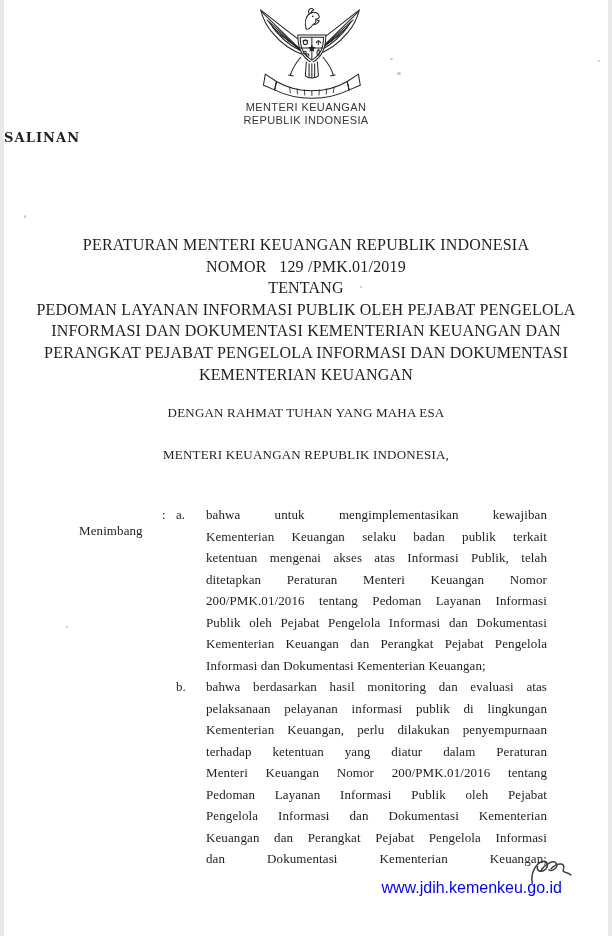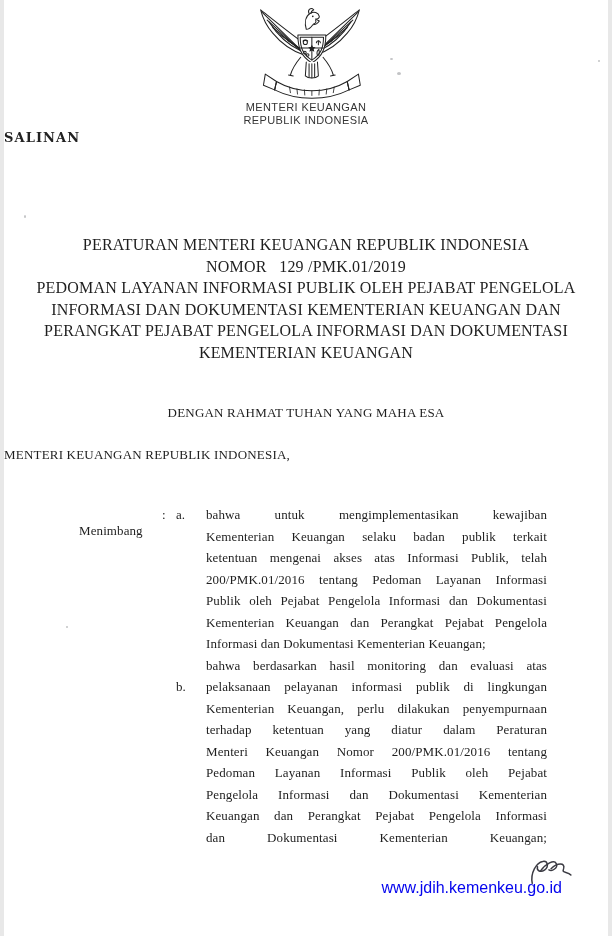--- a/index.html
+++ b/index.html
@@ -17,21 +17,21 @@
   .salinan { position:absolute; top:130px; left:0; width:100%; text-align:left;
     font-family:"DejaVu Serif", serif; font-weight:bold; font-size:13px;
     letter-spacing:1.1px; color:#222; }
   
   .title-block { position:absolute; top:234px; left:0; width:100%;
     text-align:center; font-size:16px; line-height:21.6px; letter-spacing:0.2px; }
   .title-line { white-space:pre; }
   .invocation { position:absolute; top:405px; left:0; width:100%;
     text-align:center; font-size:13px; letter-spacing:0.2px; }
   .authority { position:absolute; top:447px; left:0; width:100%;
-    font-size:13px; letter-spacing:0.2px; }
+    text-align:center; font-size:13px; letter-spacing:0.2px; }
   
   .consider { position:absolute; top:504px; left:0; width:612px;
     font-size:13px; line-height:21.5px; letter-spacing:0.1px; }
   .c-label  { position:absolute; left:75px;  top:0;margin-top:16px; }
   .c-colon  { position:absolute; left:158px; top:0; }
   .c-marker-a { position:absolute; left:172px; top:0; }
   .c-marker-b { position:absolute; left:172px; top:172px; }
   .c-lines  { position:absolute; left:202px; top:0; width:341px; }
   .jline { text-align:justify; text-align-last:justify; height:21.5px; overflow:hidden; }
   .nline { text-align:left; height:21.5px; overflow:hidden; }
@@ -113,38 +113,40 @@
     </g>
   </svg>
 
   <div class="lh-text lh1">MENTERI KEUANGAN</div>
   <div class="lh-text lh2">REPUBLIK INDONESIA</div>
   <div class="salinan">SALINAN</div>
 
   <div class="title-block">
     <div class="title-line">PERATURAN MENTERI KEUANGAN REPUBLIK INDONESIA</div>
     <div class="title-line">NOMOR   129 /PMK.01/2019</div>
+    <div class="title-line">TENTANG</div>
     <div class="title-line">PEDOMAN LAYANAN INFORMASI PUBLIK OLEH PEJABAT PENGELOLA</div>
     <div class="title-line">INFORMASI DAN DOKUMENTASI KEMENTERIAN KEUANGAN DAN</div>
     <div class="title-line">PERANGKAT PEJABAT PENGELOLA INFORMASI DAN DOKUMENTASI</div>
     <div class="title-line">KEMENTERIAN KEUANGAN</div>
   </div>
 
   <div class="invocation">DENGAN RAHMAT TUHAN YANG MAHA ESA</div>
   <div class="authority">MENTERI KEUANGAN REPUBLIK INDONESIA,</div>
 
   <div class="consider">
     <div class="c-label">Menimbang</div>
     <div class="c-colon">:</div>
     <div class="c-marker-a">a.</div>
     <div class="c-marker-b">b.</div>
     <div class="c-lines">
       <div class="jline">bahwa untuk mengimplementasikan kewajiban</div>
       <div class="jline">Kementerian Keuangan selaku badan publik terkait</div>
       <div class="jline">ketentuan mengenai akses atas Informasi Publik, telah</div>
+      <div class="jline">ditetapkan Peraturan Menteri Keuangan Nomor</div>
       <div class="jline">200/PMK.01/2016 tentang Pedoman Layanan Informasi</div>
       <div class="jline">Publik oleh Pejabat Pengelola Informasi dan Dokumentasi</div>
       <div class="jline">Kementerian Keuangan dan Perangkat Pejabat Pengelola</div>
       <div class="nline">Informasi dan Dokumentasi Kementerian Keuangan;</div>
       <div class="jline">bahwa berdasarkan hasil monitoring dan evaluasi atas</div>
       <div class="jline">pelaksanaan pelayanan informasi publik di lingkungan</div>
       <div class="jline">Kementerian Keuangan, perlu dilakukan penyempurnaan</div>
       <div class="jline">terhadap ketentuan yang diatur dalam Peraturan</div>
       <div class="jline">Menteri Keuangan Nomor 200/PMK.01/2016 tentang</div>
       <div class="jline">Pedoman Layanan Informasi Publik oleh Pejabat</div>

